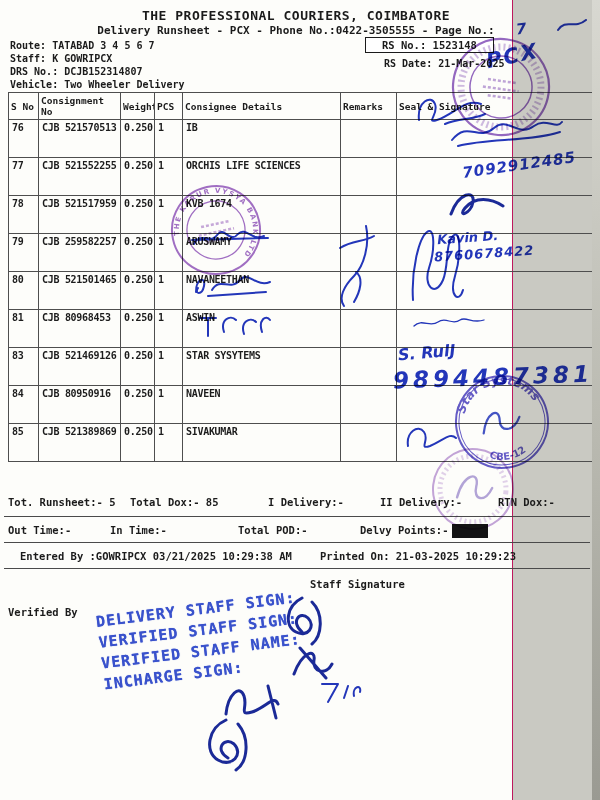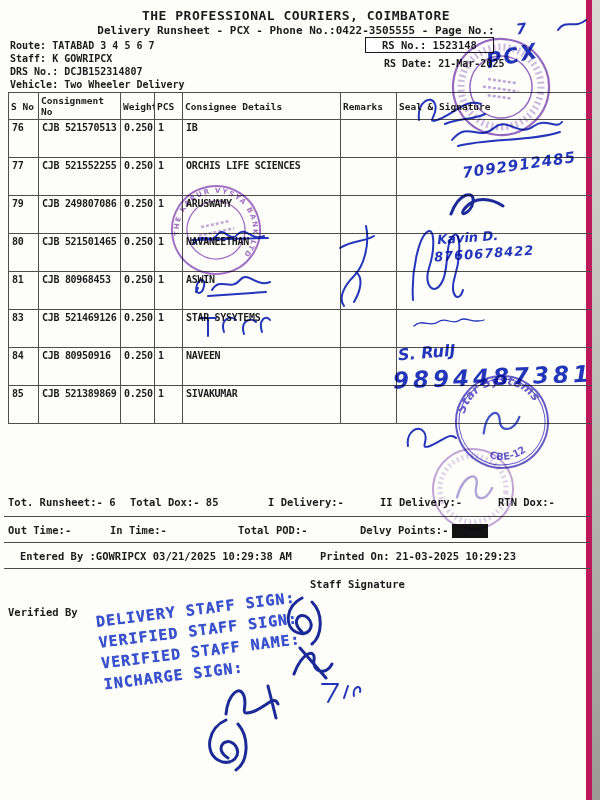--- a/index.html
+++ b/index.html
@@ -1,18 +1,18 @@
 <!DOCTYPE html>
 <html><head>
 <meta charset="utf-8">
 <style>
   *{margin:0;padding:0;box-sizing:border-box}
   html,body{width:600px;height:800px;overflow:hidden}
   body{background:#c9c9c2;font-family:"DejaVu Sans Mono",monospace;position:relative}
-  .page{position:absolute;left:0;top:0;width:592px;height:800px;background:#fdfdfa;color:#1b1b1b;border-right:6px solid #be185d}
+  .page{position:absolute;left:0;top:0;width:513px;height:800px;background:#fdfdfa;color:#1b1b1b;border-right:1px solid #be185d}
   .edge{position:absolute;left:592px;top:0;width:8px;height:800px;background:linear-gradient(180deg,#d8d8d1 0%,#b9b9b0 55%,#9a9a92 100%)}
   .t{position:absolute;white-space:nowrap;font-weight:700;color:#1b1b1b}
   .title{left:0;width:592px;text-align:center;top:8px;font-size:13px;letter-spacing:.5px}
   .subtitle{left:0;width:592px;text-align:center;top:24px;font-size:11px}
   .inf{font-size:10px}
   .rsbox{position:absolute;left:365px;top:37px;border:1.5px solid #1a1a1a;padding:1px 16px;font-size:10.5px;font-weight:700;background:#fff}
   table{position:absolute;left:8px;top:92px;width:584px;border-collapse:collapse;table-layout:fixed}
   th,td{border:1px solid #4e4e4e;font-family:"DejaVu Sans Mono",monospace;font-weight:700;color:#1c1c1c;overflow:hidden}
   th{font-size:9.5px;text-align:left;padding:2px 2px;height:16px}
   td{font-size:10px;vertical-align:top;padding:2px 3px;letter-spacing:-0.3px}
@@ -78,22 +78,31 @@
     <tr class="body-row">
           <td>77</td>
           <td>CJB 521552255</td>
           <td>0.250</td>
           <td>1</td>
           <td>ORCHIS LIFE SCIENCES</td>
           <td></td>
           <td></td>
         </tr>
     <tr class="body-row">
+          <td>78</td>
+          <td>CJB 521517959</td>
+          <td>0.250</td>
+          <td>1</td>
+          <td>KVB 1674</td>
+          <td></td>
+          <td></td>
+        </tr>
+    <tr class="body-row">
           <td>79</td>
-          <td>CJB 249807086</td>
+          <td>CJB 259582257</td>
           <td>0.250</td>
           <td>1</td>
           <td>ARUSWAMY</td>
           <td></td>
           <td></td>
         </tr>
     <tr class="body-row">
           <td>80</td>
           <td>CJB 521501465</td>
           <td>0.250</td>
@@ -134,21 +143,21 @@
           <td>CJB 521389869</td>
           <td>0.250</td>
           <td>1</td>
           <td>SIVAKUMAR</td>
           <td></td>
           <td></td>
         </tr>
   </tbody>
     </table>
 
-  <div class="t ftr" style="left:8px;top:496px">Tot. Runsheet:- 6</div>
+  <div class="t ftr" style="left:8px;top:496px">Tot. Runsheet:- 5</div>
   <div class="t ftr" style="left:130px;top:496px">Total Dox:- 85</div>
   <div class="t ftr" style="left:268px;top:496px">I Delivery:-</div>
   <div class="t ftr" style="left:380px;top:496px">II Delivery:-</div>
   <div class="t ftr" style="left:498px;top:496px">RTN Dox:-</div>
   <div class="hr" style="top:516px"></div>
   <div class="t ftr" style="left:8px;top:524px">Out Time:-</div>
   <div class="t ftr" style="left:110px;top:524px">In Time:-</div>
   <div class="t ftr" style="left:238px;top:524px">Total POD:-</div>
   <div class="t ftr" style="left:360px;top:524px">Delvy Points:-</div>
   <div class="blackbox"></div>

